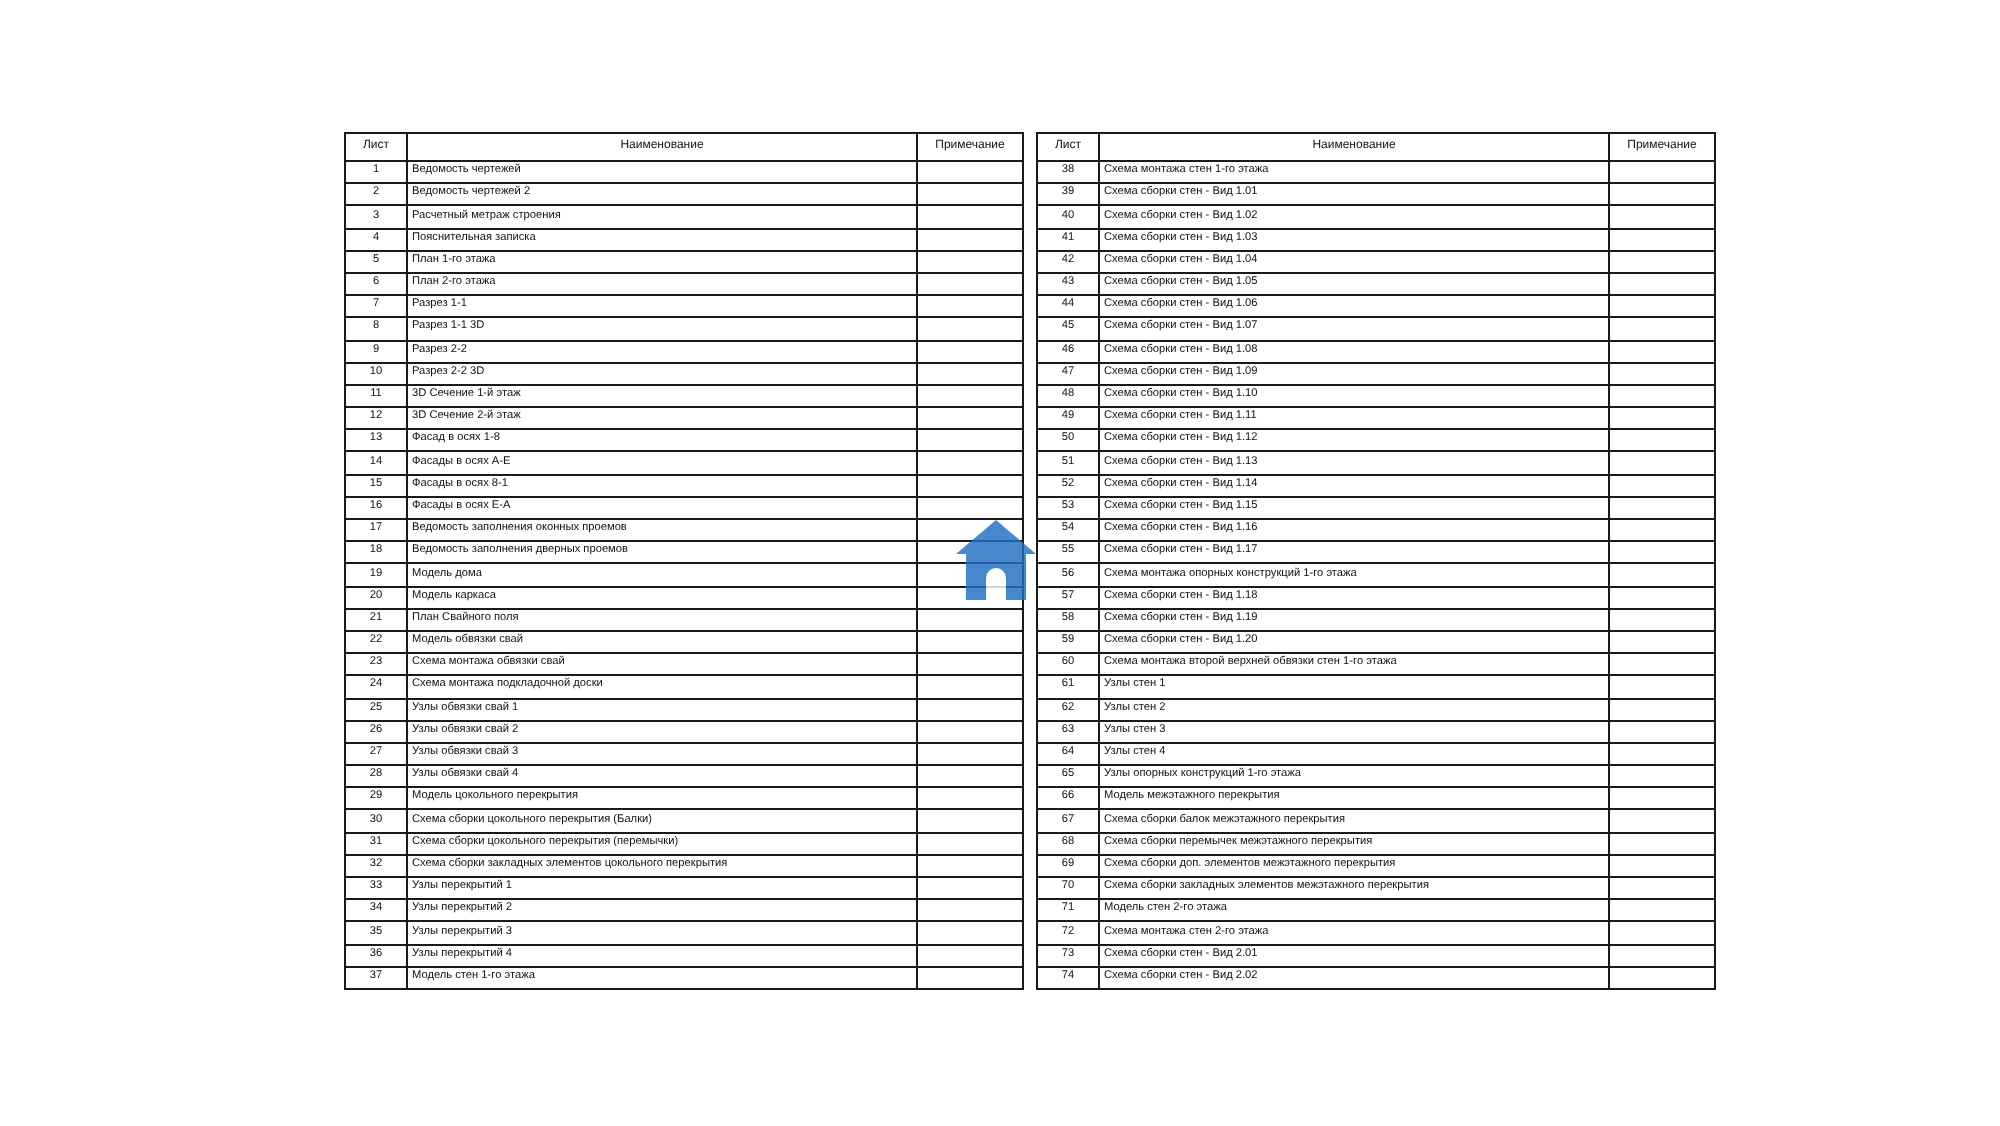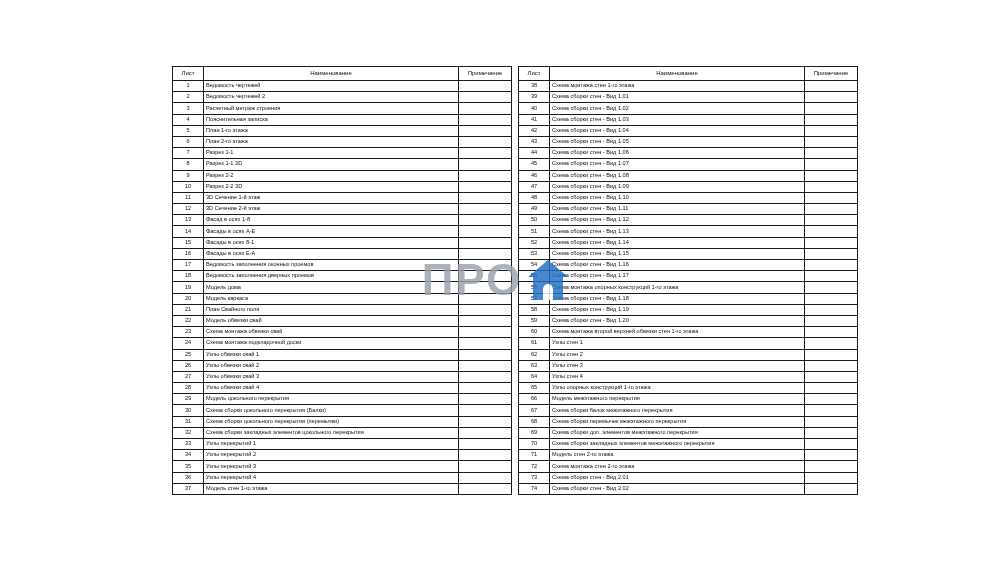--- a/index.html
+++ b/index.html
@@ -510,21 +510,20 @@
             <td class="c-name">Схема сборки стен - Вид 2.02</td>
             <td class="c-note"></td>
           </tr>
         </tbody>
     </table>
 
   </div>
 
   <div class="watermark">
     <div class="wm-inner">
-      <span class="wm-text">ПРО</span>
       <span class="wm-house">
         <span class="roof"></span>
         <span class="body"></span>
         <span class="door"></span>
       </span>
     </div>
   </div>
 
 </div>
 

